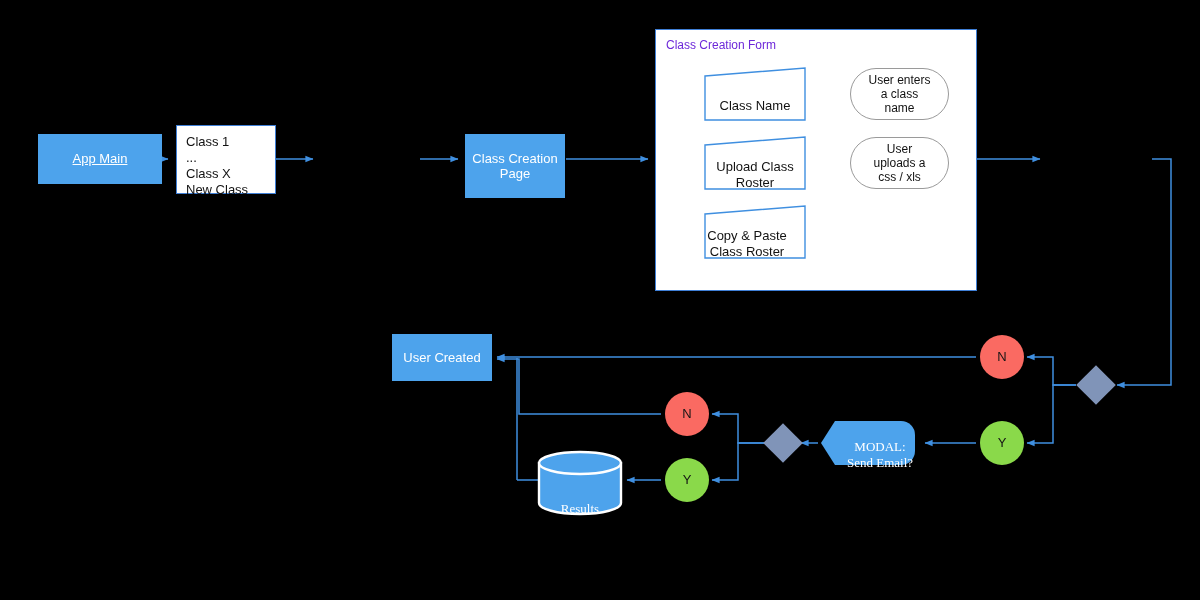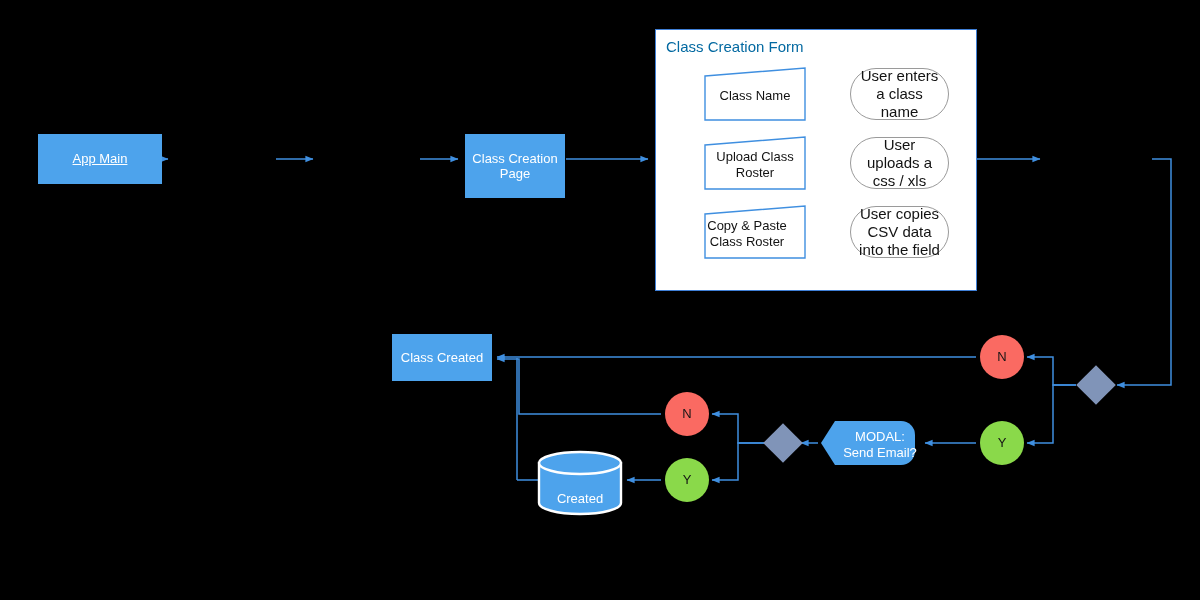--- a/index.html
+++ b/index.html
@@ -9,45 +9,45 @@
   }
   #stage{position:absolute;left:0;top:0;width:1200px;height:600px;}
   svg.edges{position:absolute;left:0;top:0;width:1200px;height:600px;pointer-events:none;}
 
   .node{position:absolute;box-sizing:border-box;display:flex;align-items:center;
         justify-content:center;text-align:center;line-height:1.18;}
 
   
   .blue-box{background:#4da3ec;color:#ffffff;font-size:13px;}
   
-  .pill{background:#ffffff;color:#121212;font-size:15px;border:1.4px solid #9a9a9a;border-radius:26px;}
+  .pill{background:#ffffff;color:#121212;font-size:12px;border:1.4px solid #9a9a9a;border-radius:26px;}
   
   .panel{background:#ffffff;border:1.6px solid #3f7fd6;}
-  .panel-title{position:absolute;left:10px;top:8px;font-size:15px;color:#0369a1;}
+  .panel-title{position:absolute;left:10px;top:8px;font-size:12px;color:#6d28d9;}
   
   .list-box{background:#ffffff;border:1.6px solid #3f7fd6;color:#121212;font-size:13px;
             display:block;padding:8px 9px;text-align:left;}
   .list-box div{line-height:1.22;}
 
   
   .circ{border-radius:50%;font-size:13px;color:#151515;}
   .circ-n{background:#fa6a62;}
   .circ-y{background:#8ad94a;}
 
   
   .diamond{background:#8094b8;transform:rotate(45deg);}
 
   
   .shape-wrap{position:absolute;}
   .shape-wrap svg{position:absolute;left:0;top:0;overflow:visible;}
-  .shape-label{position:absolute;left:0;top:2px;width:100%;height:100%;
+  .shape-label{position:absolute;left:0;top:12px;width:100%;height:100%;
      display:flex;align-items:center;justify-content:center;text-align:center;
      font-size:13px;line-height:1.2;}
   .lbl-dark{color:#121212;}
-  .lbl-light{color:#ffffff;}
+  .lbl-light{color:#ffffff;font-family:Liberation Serif, serif;}
 
   .faint{position:absolute;color:#0a0a0a;font-size:12px;line-height:1.25;white-space:pre;}
 </style>
 </head>
 <body>
 
 <div id="stage">
 
   <svg class="edges" viewBox="0 0 1200 600" xmlns="http://www.w3.org/2000/svg">
     <defs>
@@ -91,20 +91,26 @@
     </g>
 
     <g stroke="#3f8fe0" stroke-width="1.5" fill="none">
       <path d="M517,480 L517,358"></path>
       <path d="M517,480 L545,480"></path>
     </g>
   </svg>
 
   <div class="node blue-box" style="left:38px;top:134px;width:124px;height:50px;text-decoration:underline;">App Main</div>
 
+  <div class="node list-box" style="left:176px;top:125px;width:100px;height:69px;">
+    <div>Class 1</div>
+    <div>...</div>
+    <div>Class X</div>
+    <div>New Class</div>
+  </div>
 
 
   <div class="node blue-box nl" style="left: 465px; top: 134px; width: 100px; height: 64px; white-space: pre-line;">Class Creation
 Page</div>
 
   <div class="panel" style="position:absolute;left:655px;top:29px;width:320px;height:260px;">
     <div class="panel-title">Class Creation Form</div>
   </div>
 
   <div class="shape-wrap" style="left:705px;top:68px;width:100px;height:52px;">
@@ -131,23 +137,20 @@
 css / xls</div>
 
   <div class="shape-wrap" style="left:705px;top:206px;width:84px;height:52px;">
     <svg width="100" height="52" viewBox="0 0 100 52" xmlns="http://www.w3.org/2000/svg">
       <polygon points="0,8 100,0 100,52 0,52" fill="#ffffff" stroke="#3f8fe0" stroke-width="1.4"></polygon>
     </svg>
     <div class="shape-label lbl-dark nl" style="white-space: pre-line;">Copy &amp; Paste
 Class Roster</div>
   </div>
 
-  <div class="node pill nl" style="left: 850px; top: 206px; width: 99px; height: 52px; white-space: pre-line;">User copies
-CSV data
-into the field</div>
 
 
   <div class="node diamond" style="left:1082px;top:371px;width:28px;height:28px;"></div>
 
   <div class="node circ circ-n" style="left:980px;top:335px;width:44px;height:44px;">N</div>
 
   <div class="node circ circ-y" style="left:980px;top:421px;width:44px;height:44px;">Y</div>
 
   <div class="shape-wrap" style="left:821px;top:418px;width:98px;height:50px;">
     <svg width="98" height="50" viewBox="0 0 98 50" xmlns="http://www.w3.org/2000/svg">
@@ -156,26 +159,26 @@
     <div class="shape-label lbl-light nl" style="padding-left: 10px; white-space: pre-line;">MODAL:
 Send Email?</div>
   </div>
 
   <div class="node diamond" style="left:769px;top:429px;width:28px;height:28px;"></div>
 
   <div class="node circ circ-n" style="left:665px;top:392px;width:44px;height:44px;">N</div>
 
   <div class="node circ circ-y" style="left:665px;top:458px;width:44px;height:44px;">Y</div>
 
-  <div class="node blue-box" style="left:392px;top:334px;width:100px;height:47px;">Class Created</div>
+  <div class="node blue-box" style="left:392px;top:334px;width:100px;height:47px;">User Created</div>
 
   <div class="shape-wrap" style="left:537px;top:450px;width:86px;height:66px;">
     <svg width="86" height="66" viewBox="0 0 86 66" xmlns="http://www.w3.org/2000/svg">
       <path d="M2,13 L2,53 A41,11 0 0 0 84,53 L84,13 Z" fill="#4da3ec" stroke="#ffffff" stroke-width="2.4"></path>
       <ellipse cx="43" cy="13" rx="41" ry="11" fill="#4da3ec" stroke="#ffffff" stroke-width="2.4"></ellipse>
     </svg>
-    <div class="shape-label lbl-light" style="padding-top:14px;">Created</div>
+    <div class="shape-label lbl-light" style="padding-top:14px;">Results</div>
   </div>
 
   <div class="faint" style="left:730px;top:527px;width:120px;"></div>
   <div class="faint" style="left:1048px;top:524px;width:120px;"></div>
 
 </div>
 
 </body></html>

